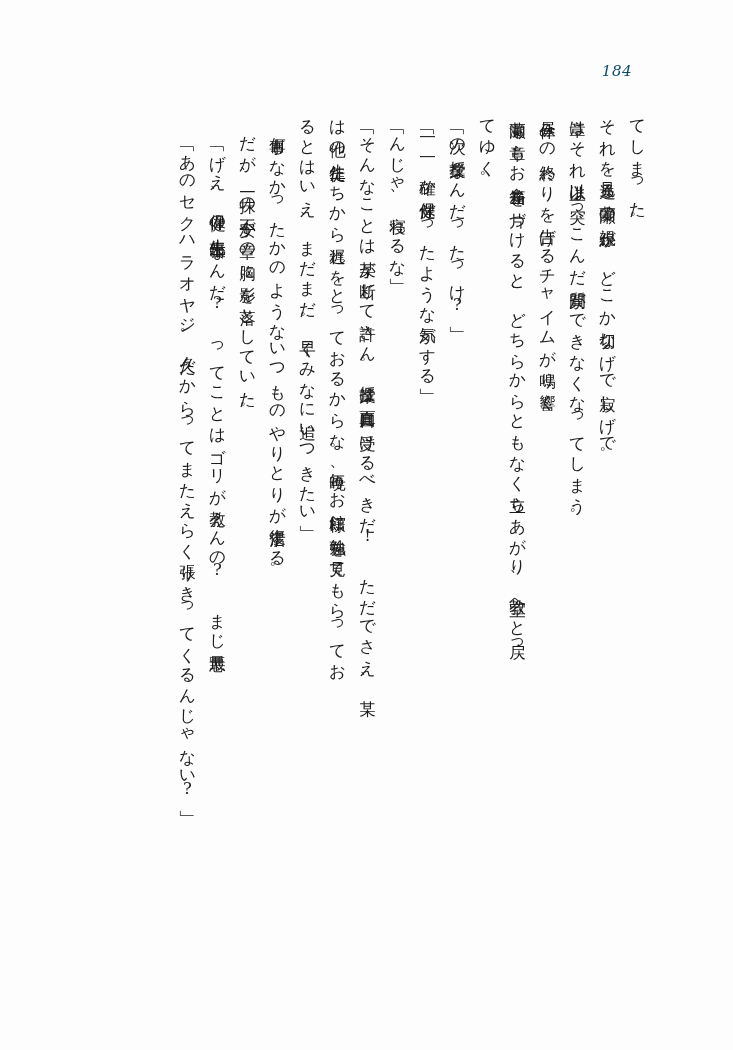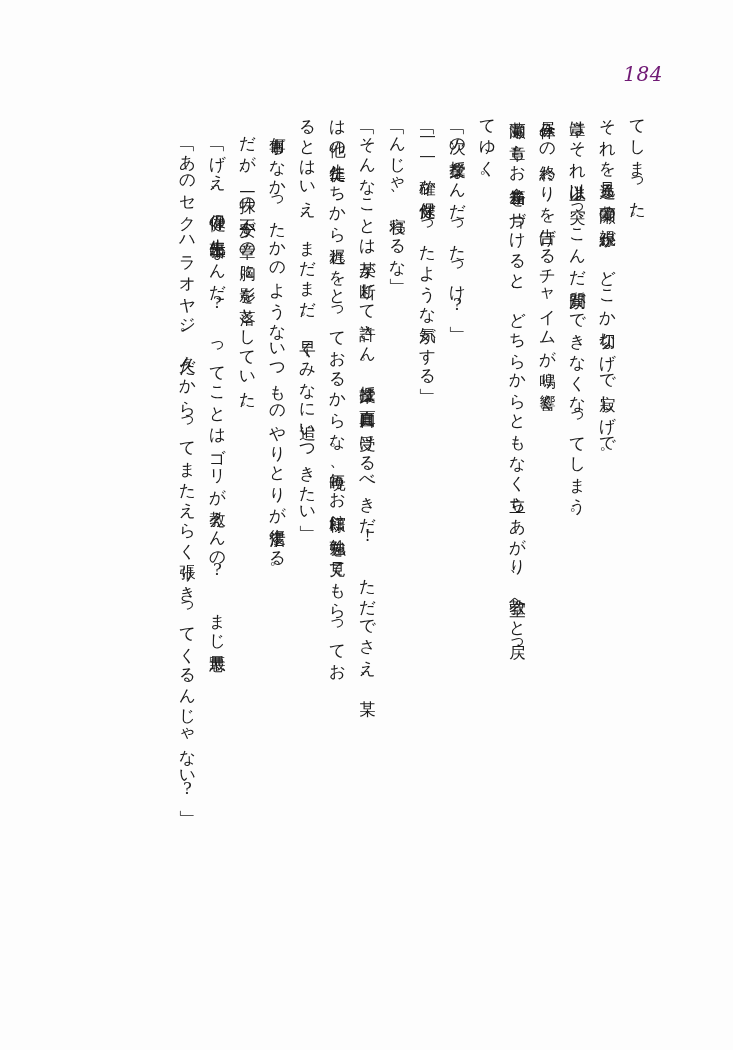--- a/index.html
+++ b/index.html
@@ -20,25 +20,25 @@
     width: 733px;
     height: 1050px;
     background: #fdfdfd;
     box-sizing: border-box;
   }
 
   
   .page-number {
     position: absolute;
     top: 62px;
-    right: 70px;
-    font-size: 20px;
+    right: 101px;
+    font-size: 15px;
     font-family: "DejaVu Serif", "Liberation Serif", serif;
     font-style: italic;
-    color: #701a75;
+    color: #0c4a6e;
     letter-spacing: 0.5px;
   }
 
   
   .text-body {
     position: absolute;
     top: 108px;
     right: 88px;
     left: 88px;
     height: 820px;

